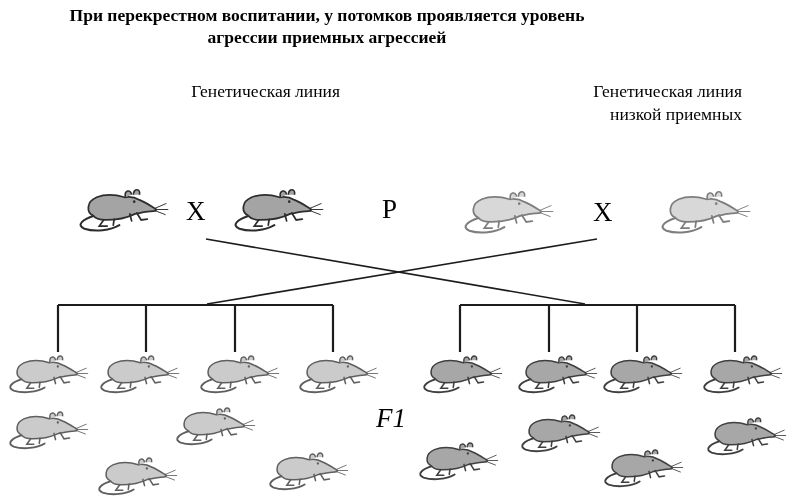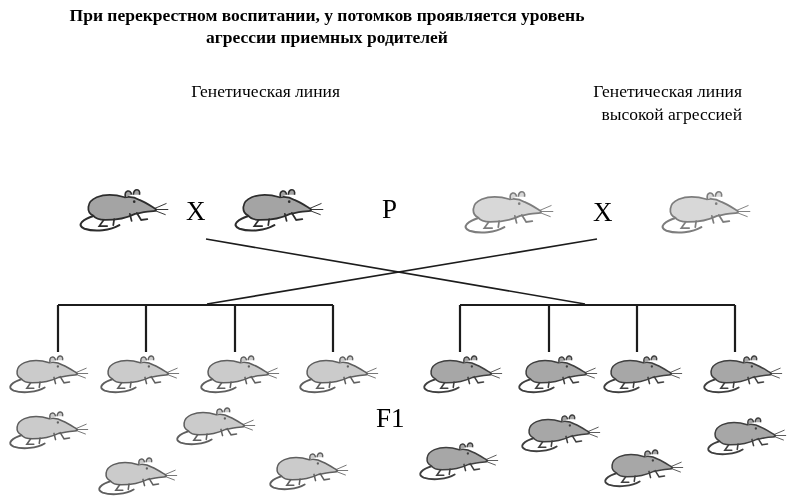--- a/index.html
+++ b/index.html
@@ -24,44 +24,44 @@
   }
   .col-label{
     text-align:right; font-size:17.5px; line-height:23px; top:80px; width:300px;
   }
   .col-label.left{left:40px;}
   .col-label.right{left:442px;}
   .gen-symbol{font-size:27px; line-height:27px;}
   .x1{left:186px; top:198px;}
   .p-lbl{left:382px; top:196px;}
   .x2{left:593px; top:199px;}
-  .f1-lbl{left:376px; top:403px; font-size:27px;}
+  .f1-lbl{left:376px; top:403px; font-size:27px;font-style:italic;}
   .mouse-high {--body:var(--high-line-body); --line:var(--high-line-outline);}
   .mouse-low  {--body:var(--low-line-body);  --line:var(--low-line-outline);}
   .mouse-f1l  {--body:var(--f1-light-body);  --line:var(--f1-light-outline);}
   .mouse-f1d  {--body:var(--f1-dark-body);   --line:var(--f1-dark-outline);}
   .connector{stroke:var(--connector-line); fill:none;}
 </style>
 </head>
 <body>
 
 <div class="canvas">
 
   <div class="txt title">
     <span>При перекрестном воспитании, у потомков проявляется уровень</span><br>
-    <span>агрессии приемных родителей</span>
+    <span>агрессии приемных агрессией</span>
   </div>
 
   <div class="txt col-label left">
     <span>Генетическая линия</span><br>
   </div>
 
   <div class="txt col-label right">
     <span>Генетическая линия</span><br>
-    <span>высокой агрессией</span>
+    <span>низкой приемных</span>
   </div>
 
   <div class="txt gen-symbol x1">X</div>
   <div class="txt gen-symbol p-lbl">P</div>
   <div class="txt gen-symbol x2">X</div>
   <div class="txt f1-lbl">F1</div>
 
   <svg class="art" width="790" height="502" viewBox="0 0 790 502">
     <defs>
       <symbol id="mouse" viewBox="0 0 110 58">

